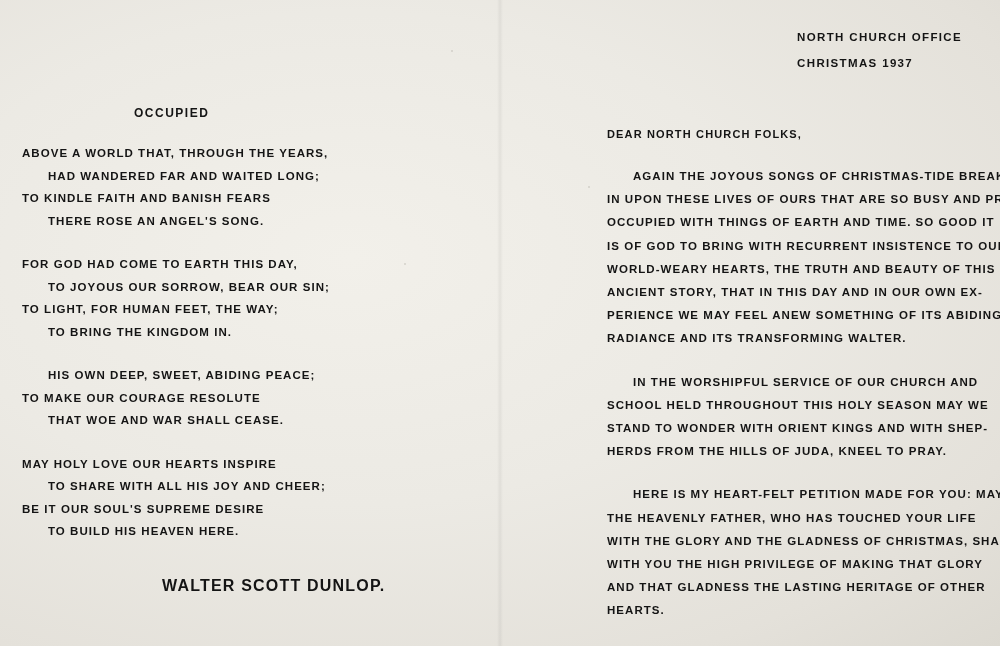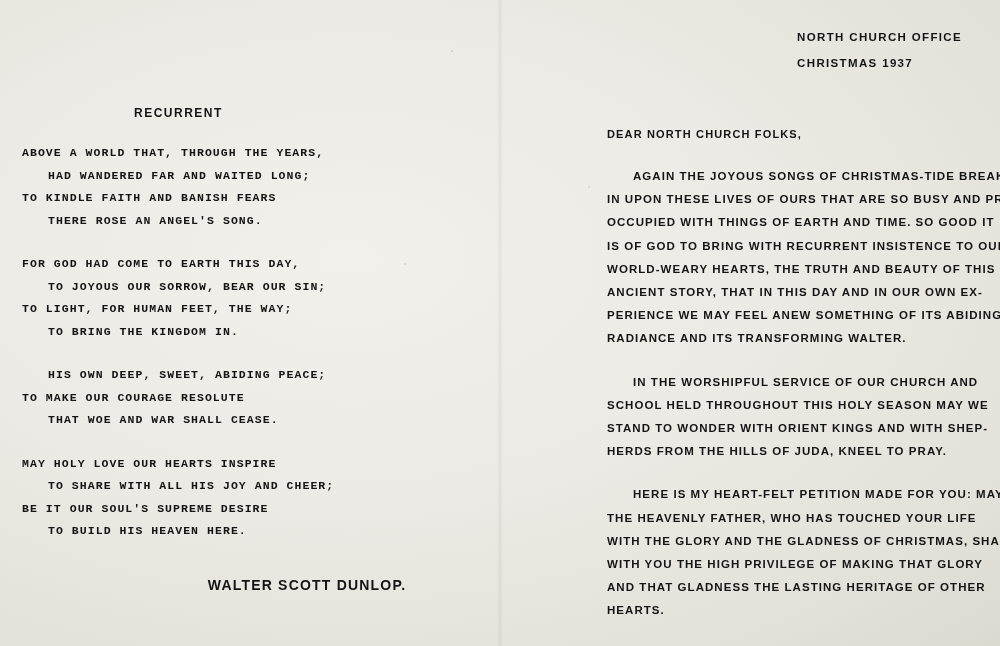--- a/index.html
+++ b/index.html
@@ -66,33 +66,31 @@
   }
   .stanza {
     margin-bottom: 21px;
   }
   .poem-line {
     font-size: 11.5px;
     font-weight: bold;
     letter-spacing: 1.05px;
     line-height: 22.5px;
     white-space: nowrap;
-    font-family: Liberation Mono, monospace;
   }
   .poem-line.indent {
     padding-left: 26px;
   }
   .poem-signature {
-    font-size: 14px;
+    font-size: 16px;
     font-weight: bold;
     letter-spacing: 1.2px;
     margin-top: 34px;
     padding-left: 140px;
     white-space: nowrap;
-    text-align: center;
   }
 
   
   .letter-col {
     position: absolute;
     left: 607px;
     top: 123px;
     width: 380px;
   }
   .letter-salutation {
@@ -137,21 +135,21 @@
   <div class="speck" style="left:451px;top:50px;width:2px;height:2px;"></div>
   <div class="speck" style="left:588px;top:186px;width:2px;height:2px;"></div>
   <div class="speck" style="left:404px;top:263px;width:2px;height:2px;"></div>
 
   <div class="header-block">
     <div class="header-line">NORTH CHURCH OFFICE</div>
     <div class="header-line">CHRISTMAS 1937</div>
   </div>
 
   <div class="poem-col">
-    <div class="poem-title">RECURRENT</div>
+    <div class="poem-title">OCCUPIED</div>
 
     <div class="stanza">
       <div class="poem-line">ABOVE A WORLD THAT, THROUGH THE YEARS,</div>
       <div class="poem-line indent">HAD WANDERED FAR AND WAITED LONG;</div>
       <div class="poem-line">TO KINDLE FAITH AND BANISH FEARS</div>
       <div class="poem-line indent">THERE ROSE AN ANGEL'S SONG.</div>
     </div>
 
     <div class="stanza">
       <div class="poem-line">FOR GOD HAD COME TO EARTH THIS DAY,</div>

